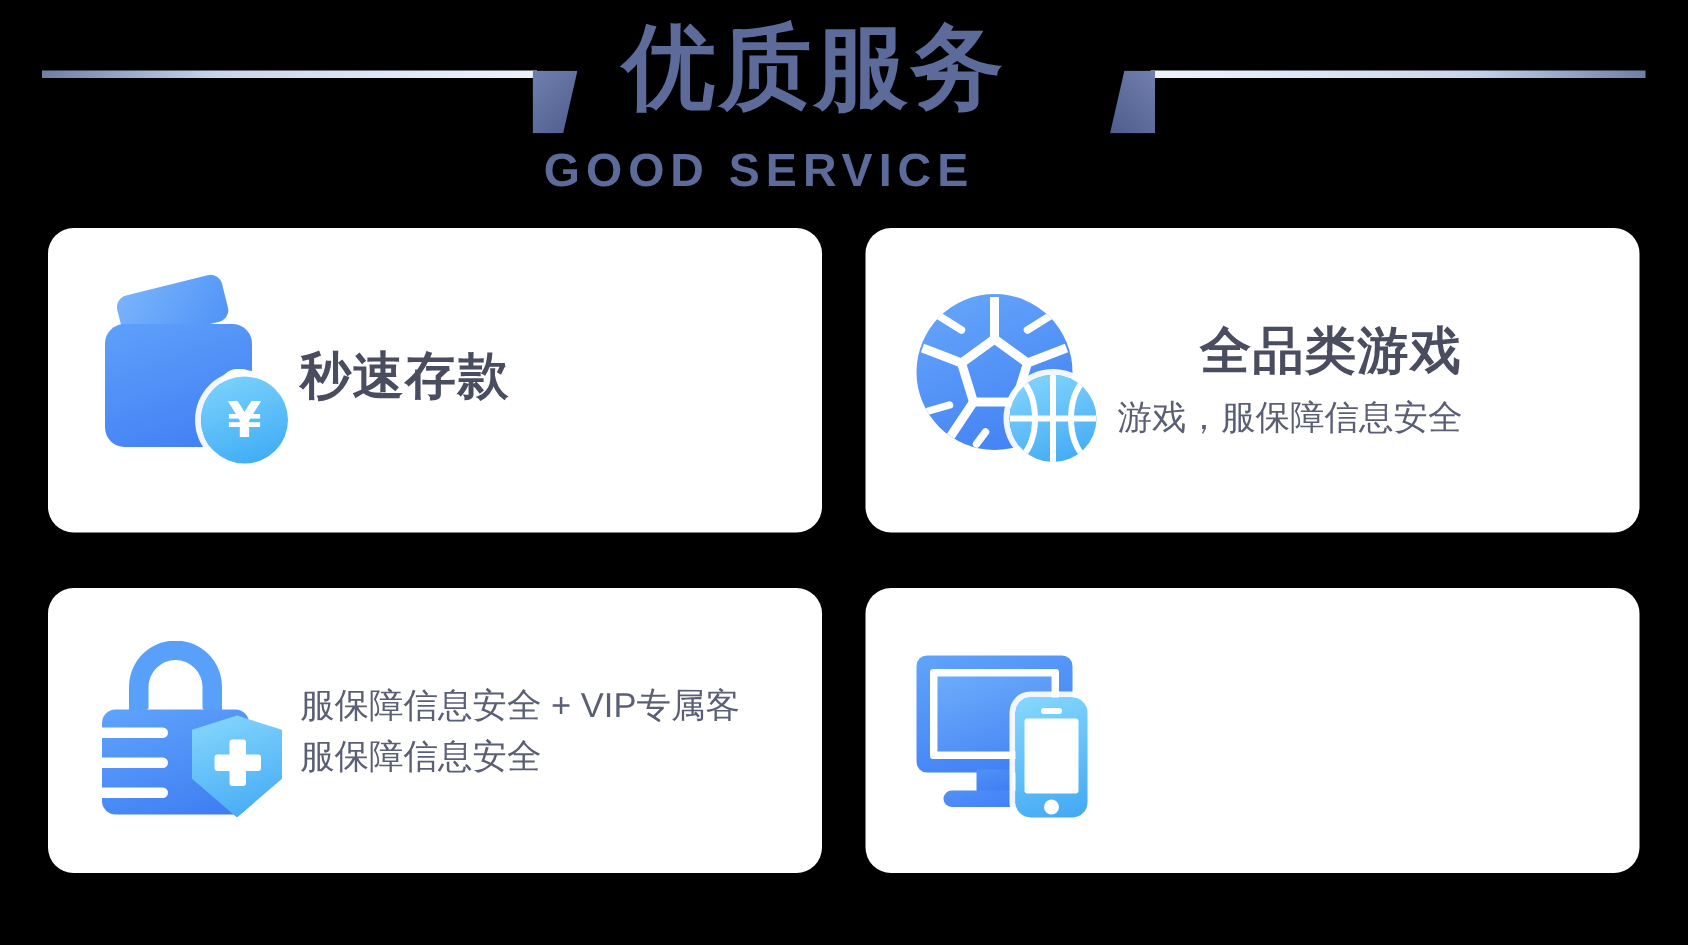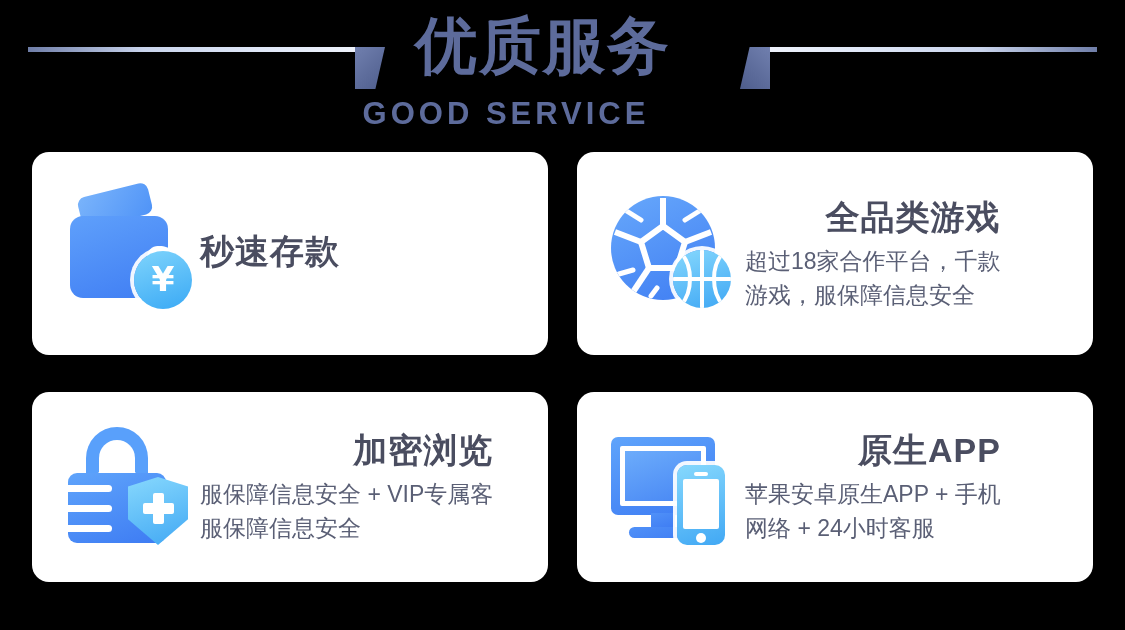--- a/index.html
+++ b/index.html
@@ -406,63 +406,54 @@
             <line x1="0" y1="29" x2="58" y2="29"></line>
             <path d="M8,3 C20,16 20,42 8,55"></path>
             <path d="M50,3 C38,16 38,42 50,55"></path>
           </g>
         </svg>
       </div>
     </div>
     <div class="card-text">
       <div class="card-title">全品类游戏</div>
       <div class="card-sub">
-        <span class="sub-line">超过18家合作平台，千款</span>
         <span class="sub-line">游戏，服保障信息安全</span>
       </div>
     </div>
   </div>
 
   <div class="card">
     <div class="card-icon">
       <div class="lock-shackle"></div>
       <div class="lock-body">
         <div class="lock-slot s1"></div>
         <div class="lock-slot s2"></div>
         <div class="lock-slot s3"></div>
       </div>
       <div class="shield">
         <div class="cross-v"></div>
         <div class="cross-h"></div>
       </div>
     </div>
     <div class="card-text">
-      <div class="card-title">加密浏览</div>
       <div class="card-sub">
         <span class="sub-line">服保障信息安全 + VIP专属客</span>
         <span class="sub-line">服保障信息安全</span>
       </div>
     </div>
   </div>
 
   <div class="card">
     <div class="card-icon">
       <div class="monitor-frame">
         <div class="monitor-inner"></div>
       </div>
       <div class="monitor-neck"></div>
       <div class="monitor-base"></div>
       <div class="phone">
         <div class="phone-speaker"></div>
         <div class="phone-screen"></div>
         <div class="phone-home"></div>
       </div>
     </div>
-    <div class="card-text">
-      <div class="card-title">原生APP</div>
-      <div class="card-sub">
-        <span class="sub-line">苹果安卓原生APP + 手机</span>
-        <span class="sub-line">网络 + 24小时客服</span>
-      </div>
-    </div>
   </div>
 
 </div>
 
 </body></html>

